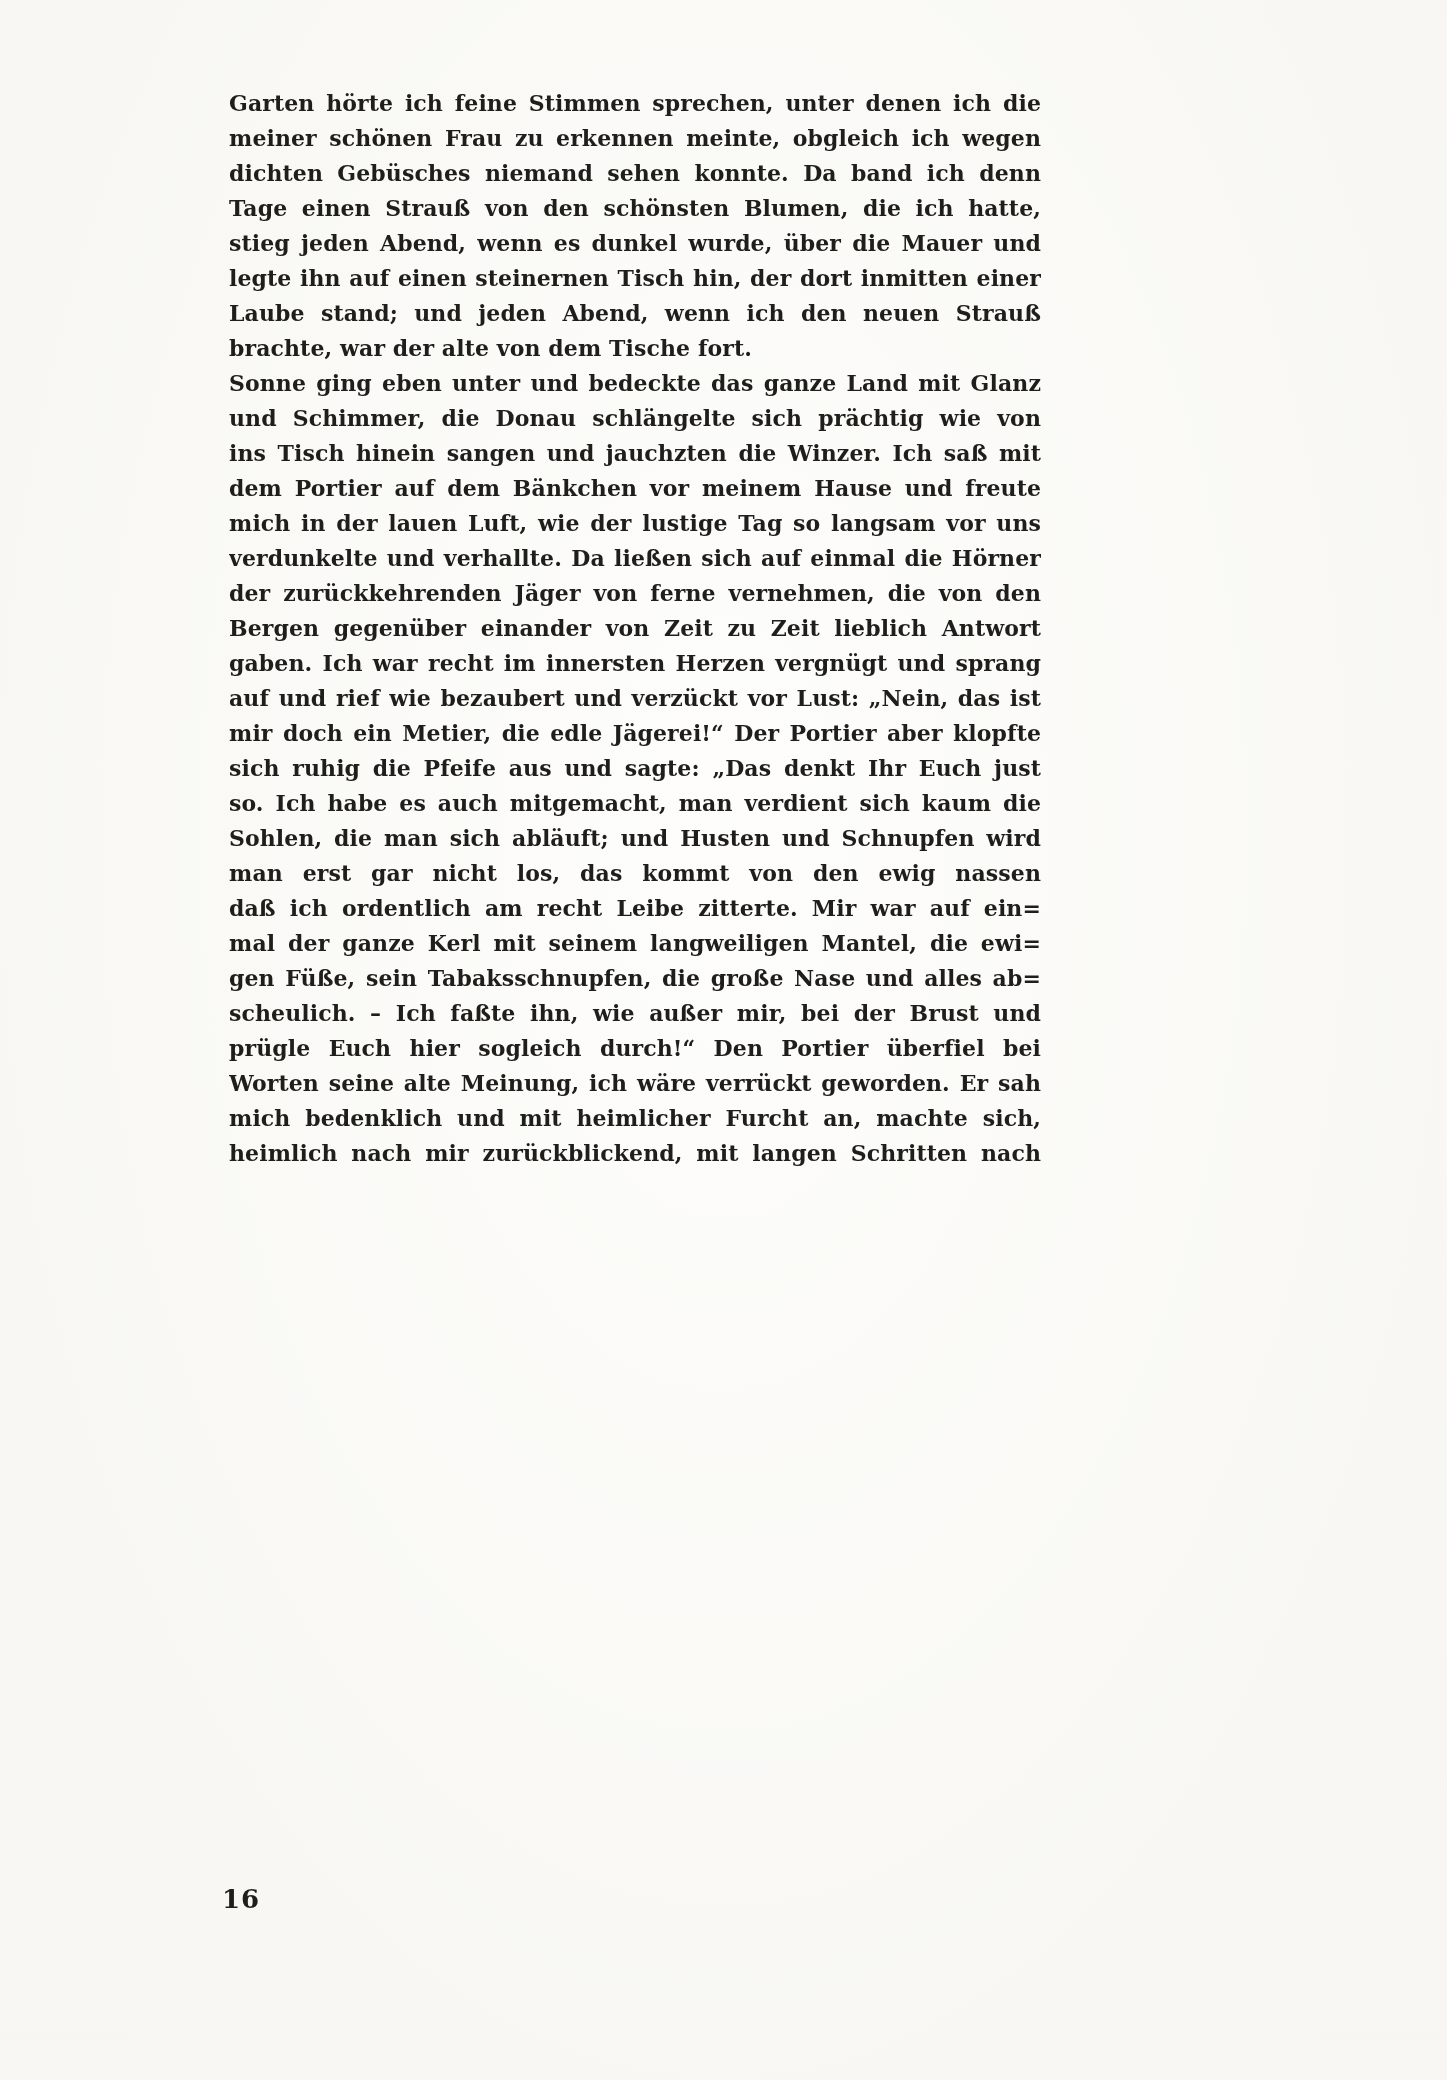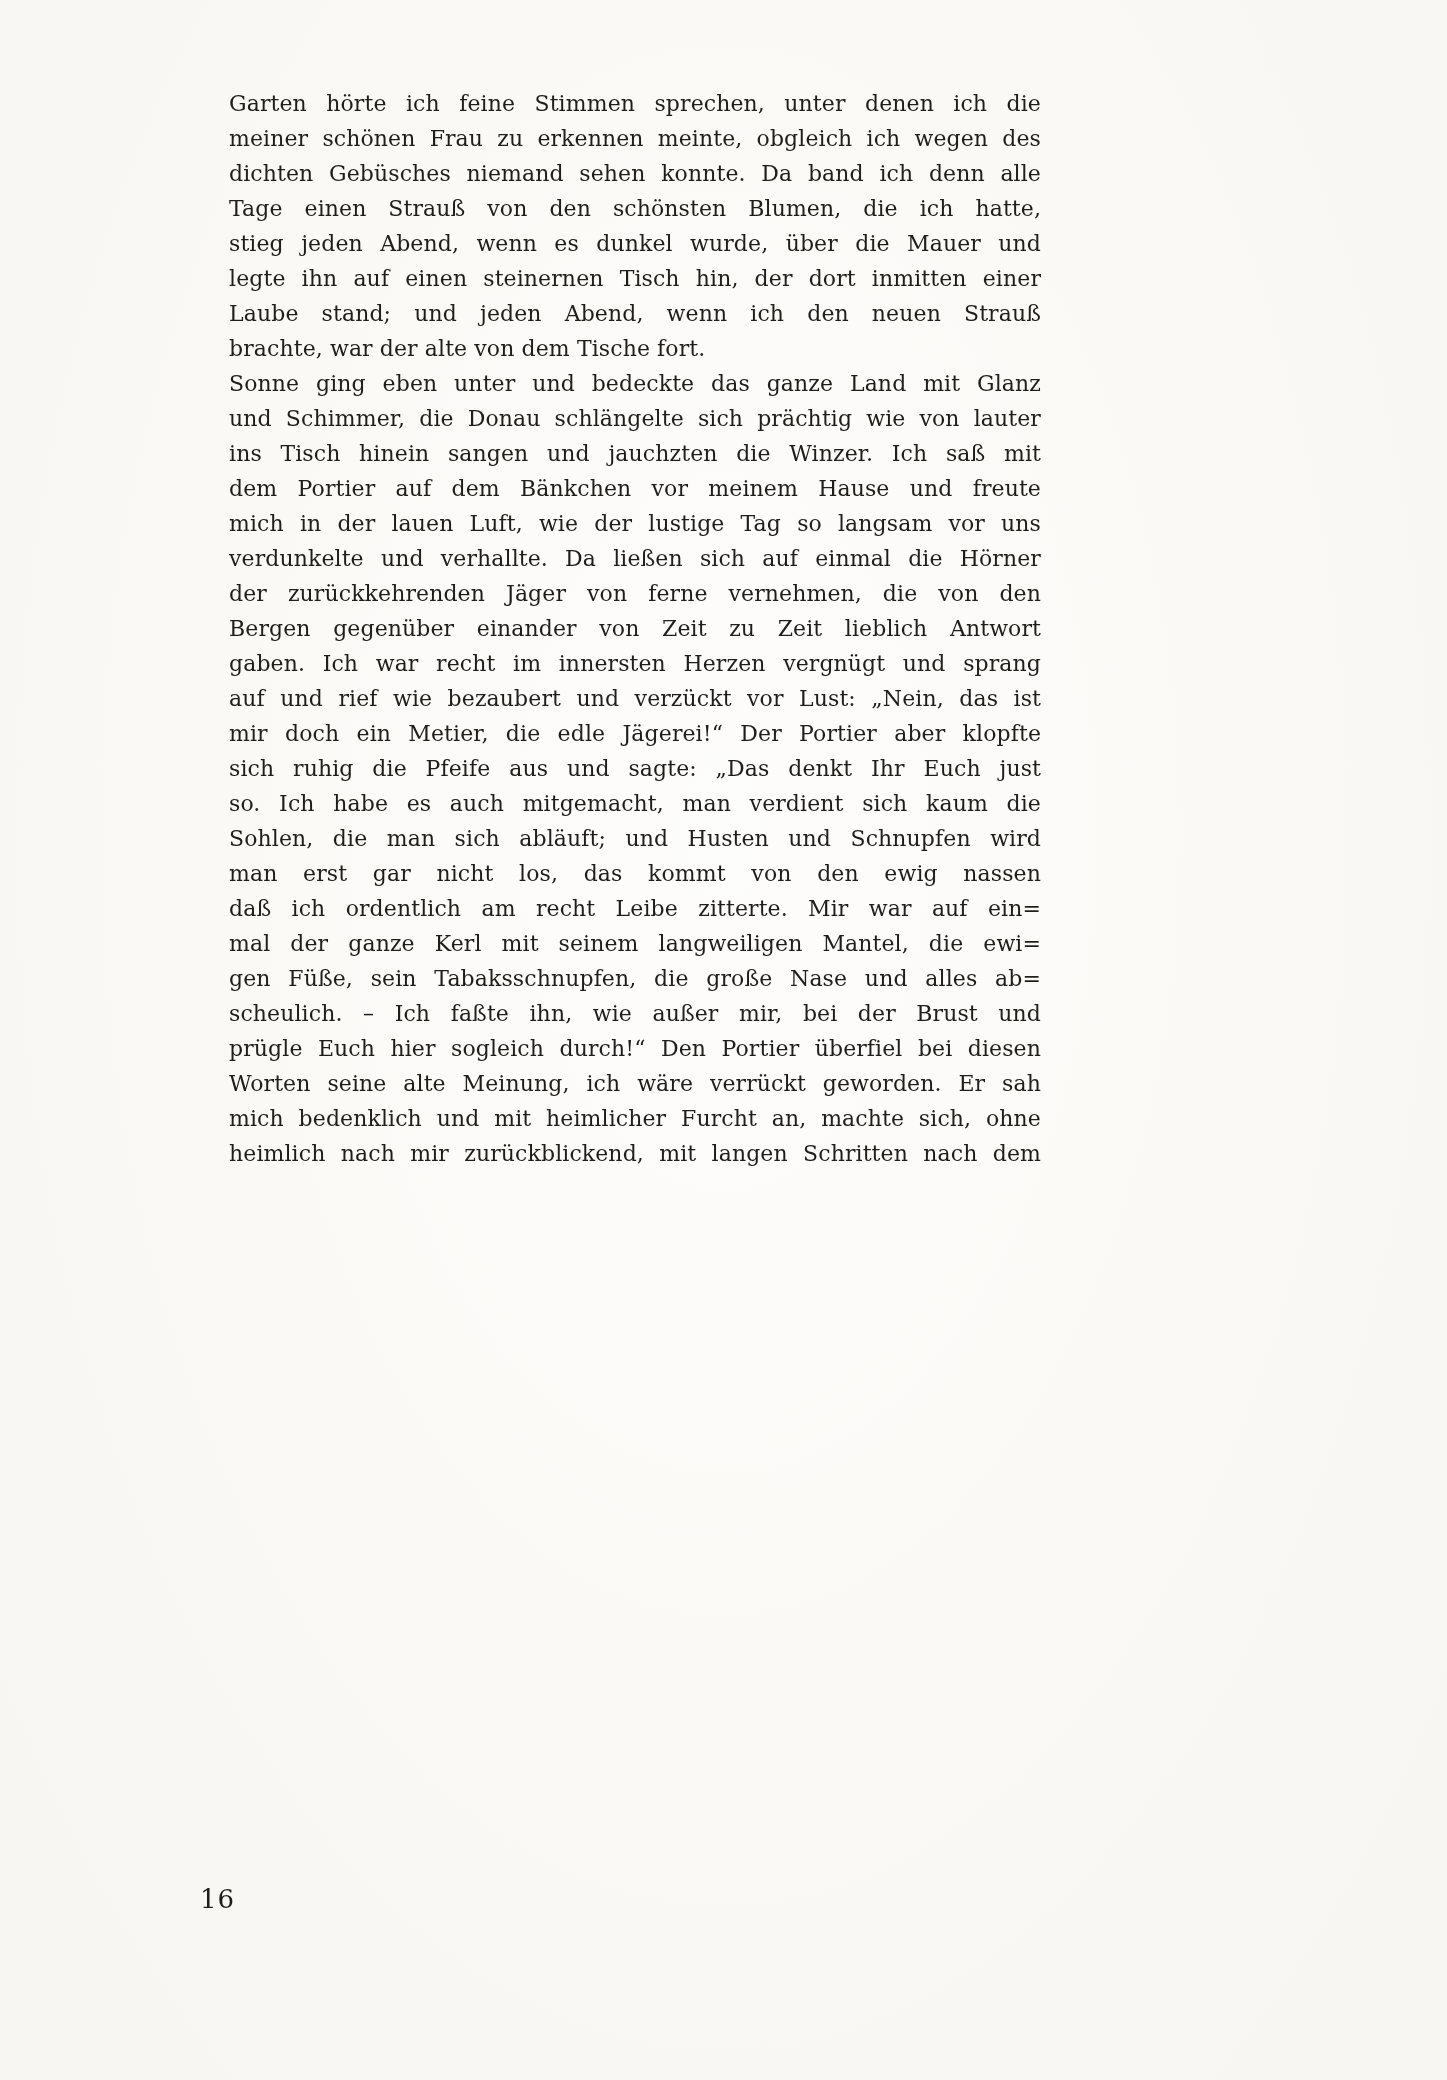--- a/index.html
+++ b/index.html
@@ -22,38 +22,38 @@
       #fbfaf6;
   }
   .text-block {
     position: absolute;
     left: 229px;
     top: 86px;
     width: 812px;
   }
   .line {
     font-size: 22px;
-    font-weight: 400;
+    font-weight: 700;
     line-height: 35px;
     height: 35px;
     overflow: hidden;
     color: #201e1a;
     text-align: justify;
     text-align-last: justify;
     letter-spacing: 0.1px;
   }
   .line.flush {
     text-align-last: left;
   }
   .page-number {
     position: absolute;
-    left: 200px;
+    left: 222px;
     top: 1884px;
     font-size: 26px;
-    font-weight: 400;
+    font-weight: 700;
     color: #201e1a;
     letter-spacing: 1px;
   }
 </style>
 </head>
 <body>
 
 <div class="scan-page">
   <div class="text-block" id="text-block">
       <div class="line">Garten hörte ich feine Stimmen sprechen, unter denen ich die</div>

